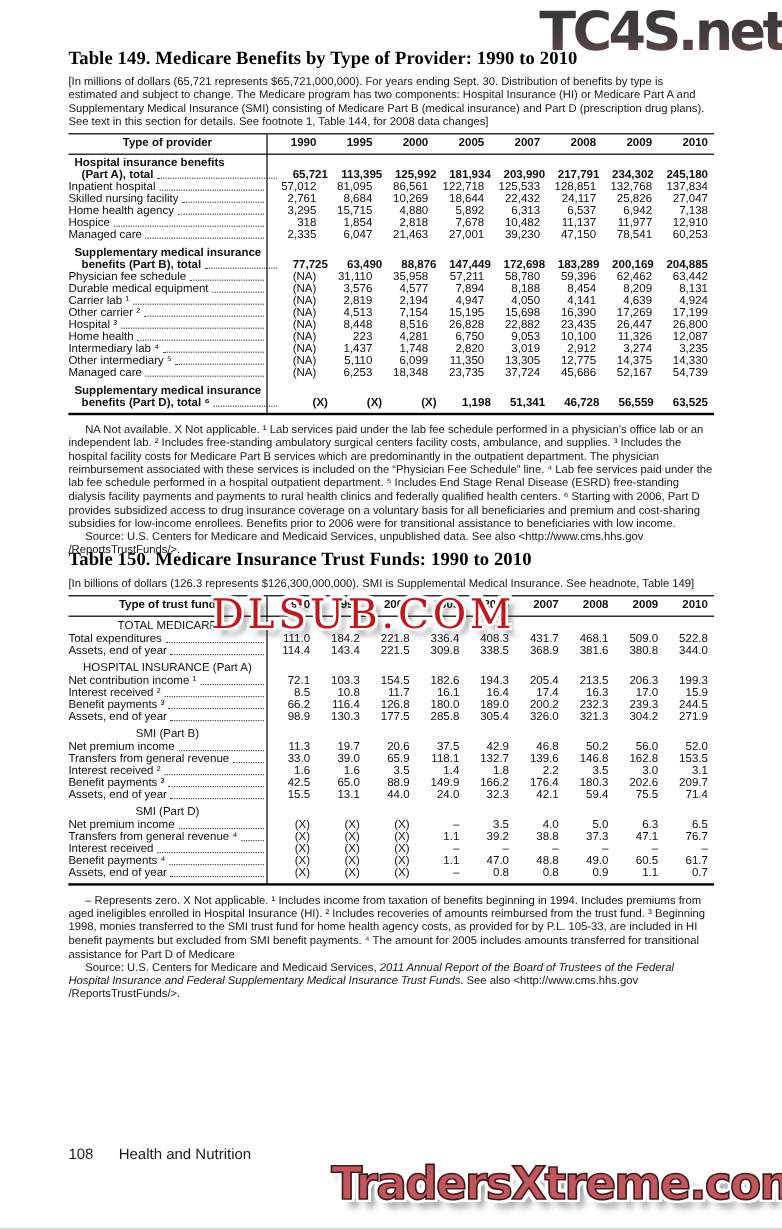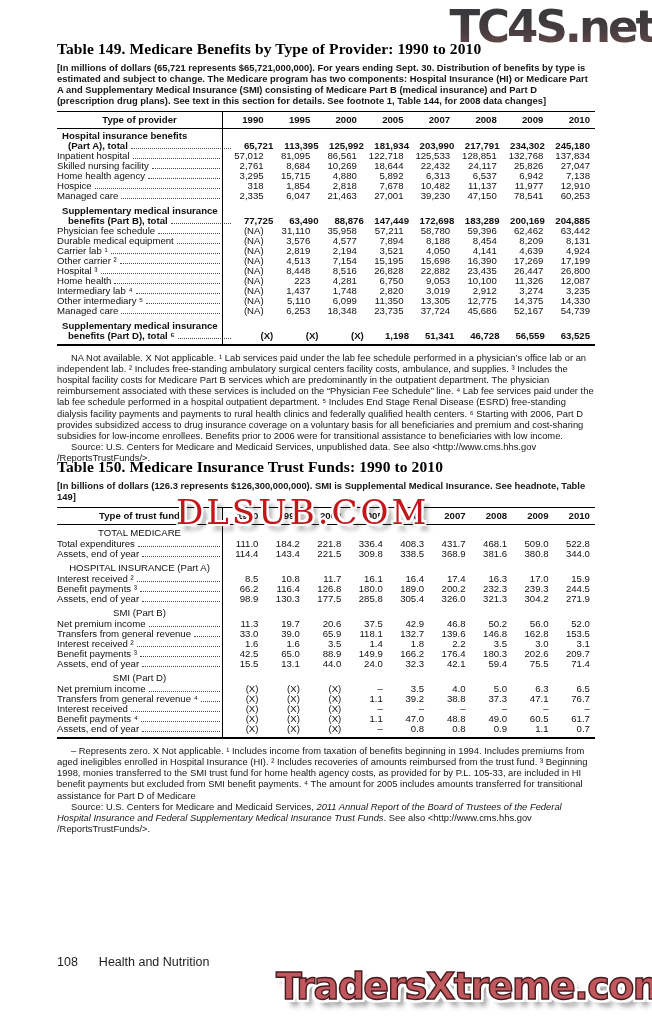--- a/index.html
+++ b/index.html
@@ -4,21 +4,21 @@
 <style>
   html,body{margin:0;padding:0;background:#9a9a9a;}
   .page{position:relative;width:652px;height:1024px;background:#ffffff;overflow:hidden;
         font-family:"Liberation Sans",sans-serif;color:#141414;}
 
   
   .tbl-block{position:absolute;left:57px;width:538px;}
   #b149{top:40px;} #b150{top:458px;}
   .tbl-title{font-family:"Liberation Serif",serif;font-size:15.5px;font-weight:bold;
              color:#000;margin:0 0 5px 0;letter-spacing:.1px;white-space:nowrap;}
-  .headnote{font-size:9.4px;line-height:10.9px;margin:0 0 4px 0;color:#161616;font-weight:bold;}
+  .headnote{font-size:9.4px;line-height:10.9px;margin:0 0 4px 0;color:#161616;}
   .footnote{font-size:9.4px;line-height:11.2px;margin:6px 0 0 0;text-indent:14px;color:#161616;}
   .footnote.src{margin-top:0;}
   .it{font-style:italic;}
 
   
   .ttable{position:relative;border-top:1px solid #000;border-bottom:2px solid #000;
           font-size:9.6px;color:#101010;}
   .t-vline{position:absolute;left:var(--stub);top:0;bottom:0;width:1px;background:#000;}
   .t-row{display:flex;line-height:10px;}
   .t-header{padding:3px 0;border-bottom:1.5px solid #000;font-weight:bold;}
@@ -214,21 +214,21 @@
             <div class="t-cell">8,131</div>
           </div>
           <div class="t-row">
             <div class="t-stub">
               <span class="lbl">Carrier lab ¹</span>
               <span class="lead"></span>
             </div>
             <div class="t-cell">(NA)</div>
             <div class="t-cell">2,819</div>
             <div class="t-cell">2,194</div>
-            <div class="t-cell">3,521</div>
+            <div class="t-cell">4,947</div>
             <div class="t-cell">4,050</div>
             <div class="t-cell">4,141</div>
             <div class="t-cell">4,639</div>
             <div class="t-cell">4,924</div>
           </div>
           <div class="t-row">
             <div class="t-stub">
               <span class="lbl">Other carrier ²</span>
               <span class="lead"></span>
             </div>
@@ -379,20 +379,35 @@
             <div class="t-cell">309.8</div>
             <div class="t-cell">338.5</div>
             <div class="t-cell">368.9</div>
             <div class="t-cell">381.6</div>
             <div class="t-cell">380.8</div>
             <div class="t-cell">344.0</div>
           </div>
           <div class="t-section">HOSPITAL INSURANCE (Part A)</div>
           <div class="t-row">
             <div class="t-stub">
+              <span class="lbl">Net contribution income ¹</span>
+              <span class="lead"></span>
+            </div>
+            <div class="t-cell">72.1</div>
+            <div class="t-cell">103.3</div>
+            <div class="t-cell">154.5</div>
+            <div class="t-cell">182.6</div>
+            <div class="t-cell">194.3</div>
+            <div class="t-cell">205.4</div>
+            <div class="t-cell">213.5</div>
+            <div class="t-cell">206.3</div>
+            <div class="t-cell">199.3</div>
+          </div>
+          <div class="t-row">
+            <div class="t-stub">
               <span class="lbl">Interest received ²</span>
               <span class="lead"></span>
             </div>
             <div class="t-cell">8.5</div>
             <div class="t-cell">10.8</div>
             <div class="t-cell">11.7</div>
             <div class="t-cell">16.1</div>
             <div class="t-cell">16.4</div>
             <div class="t-cell">17.4</div>
             <div class="t-cell">16.3</div>

